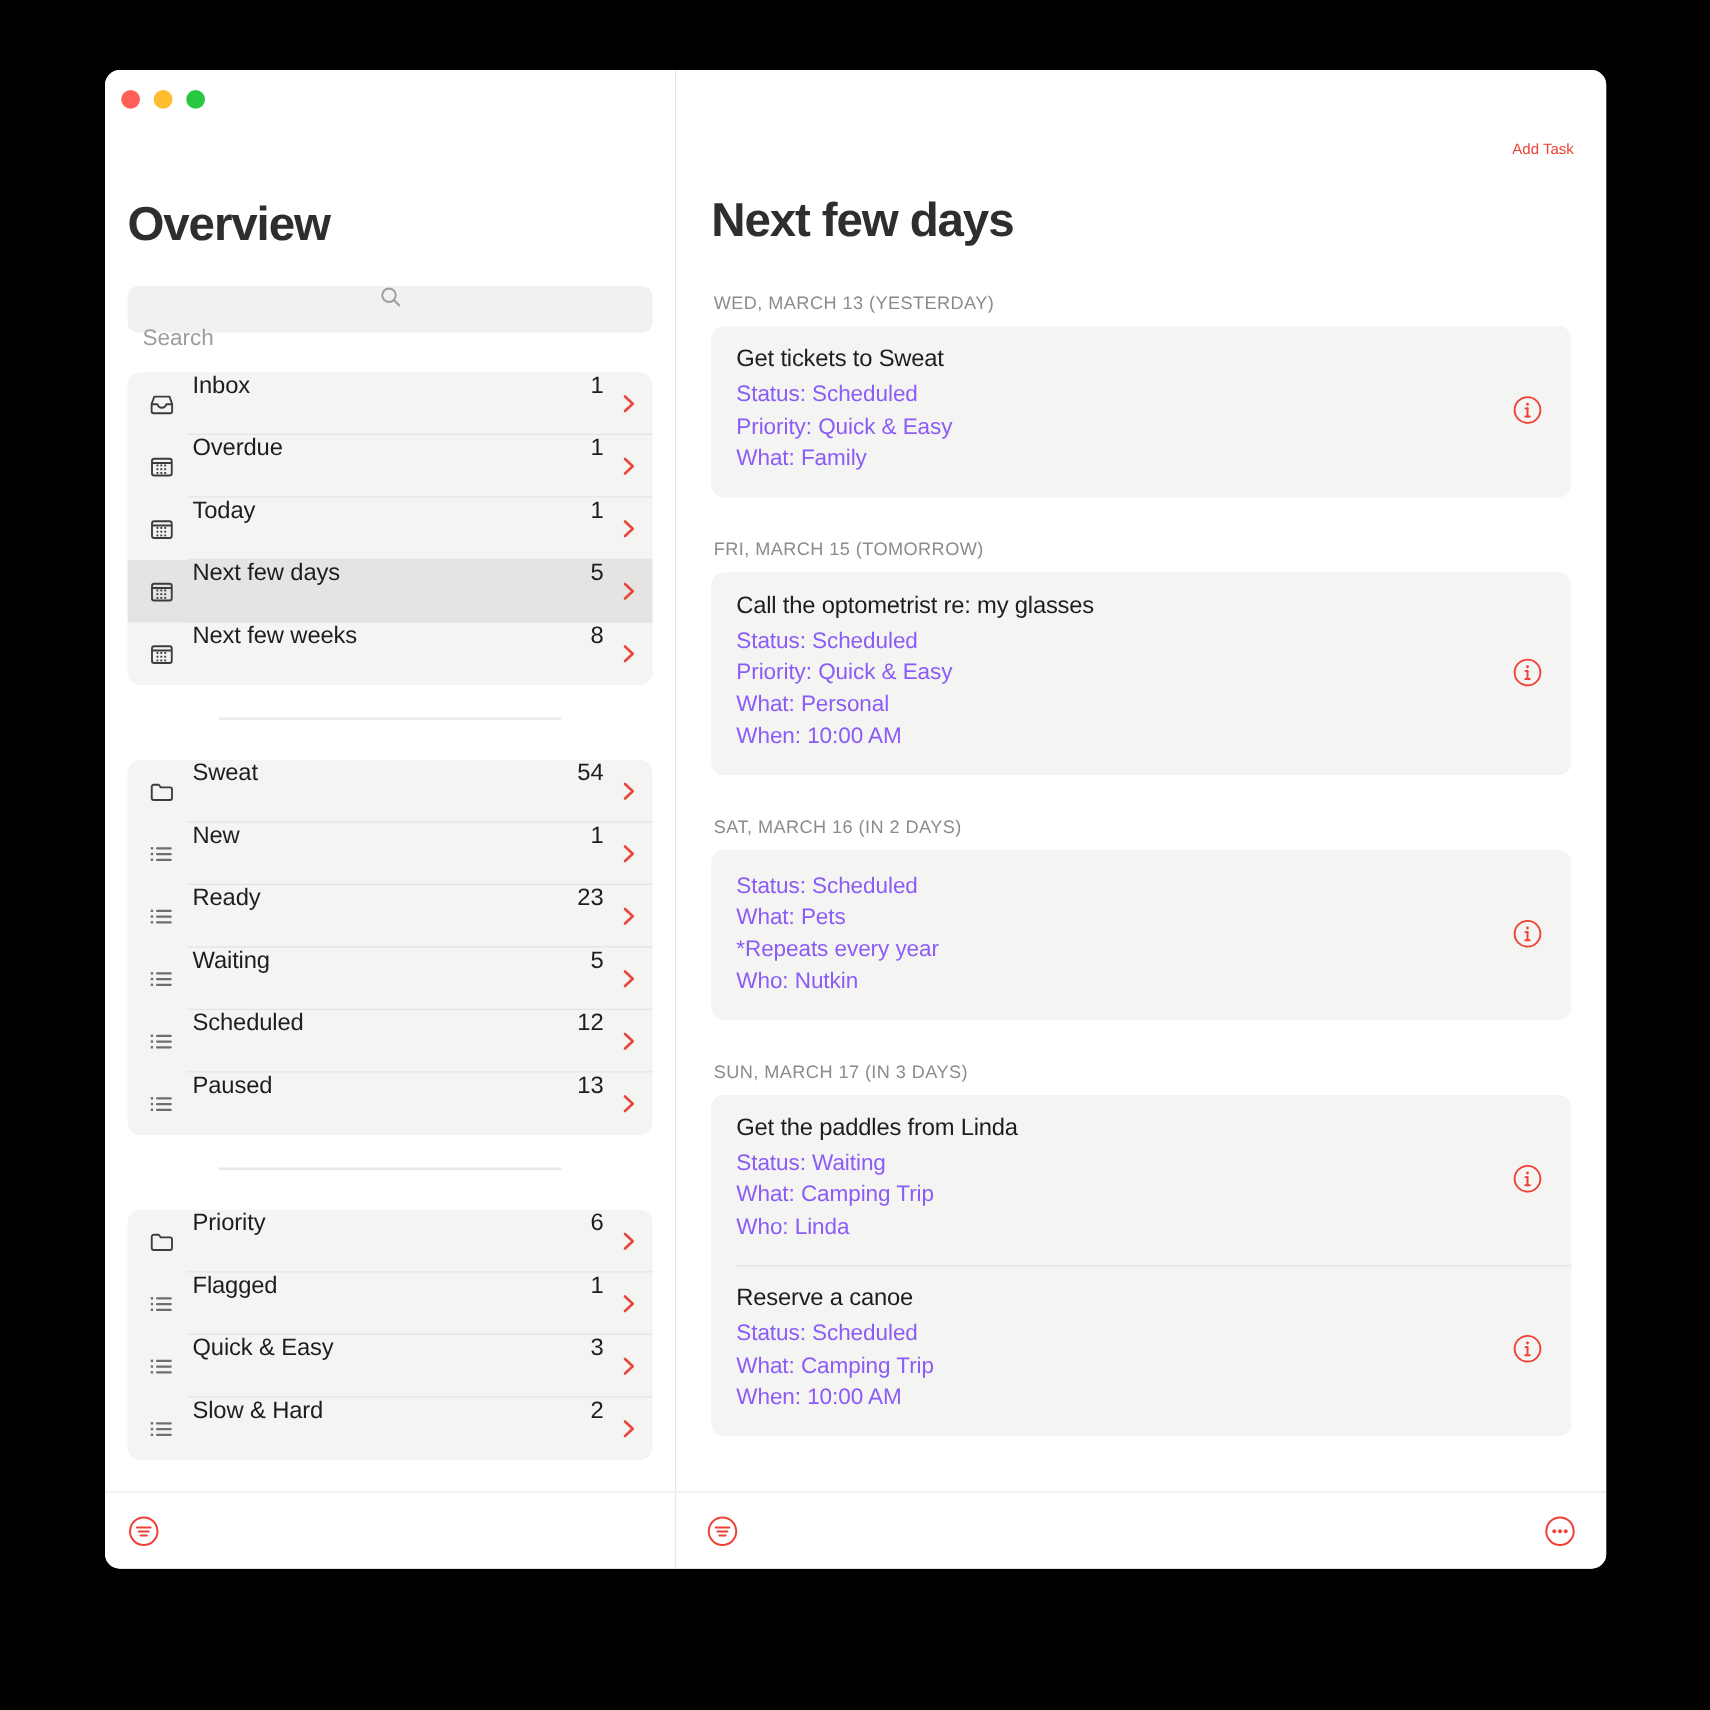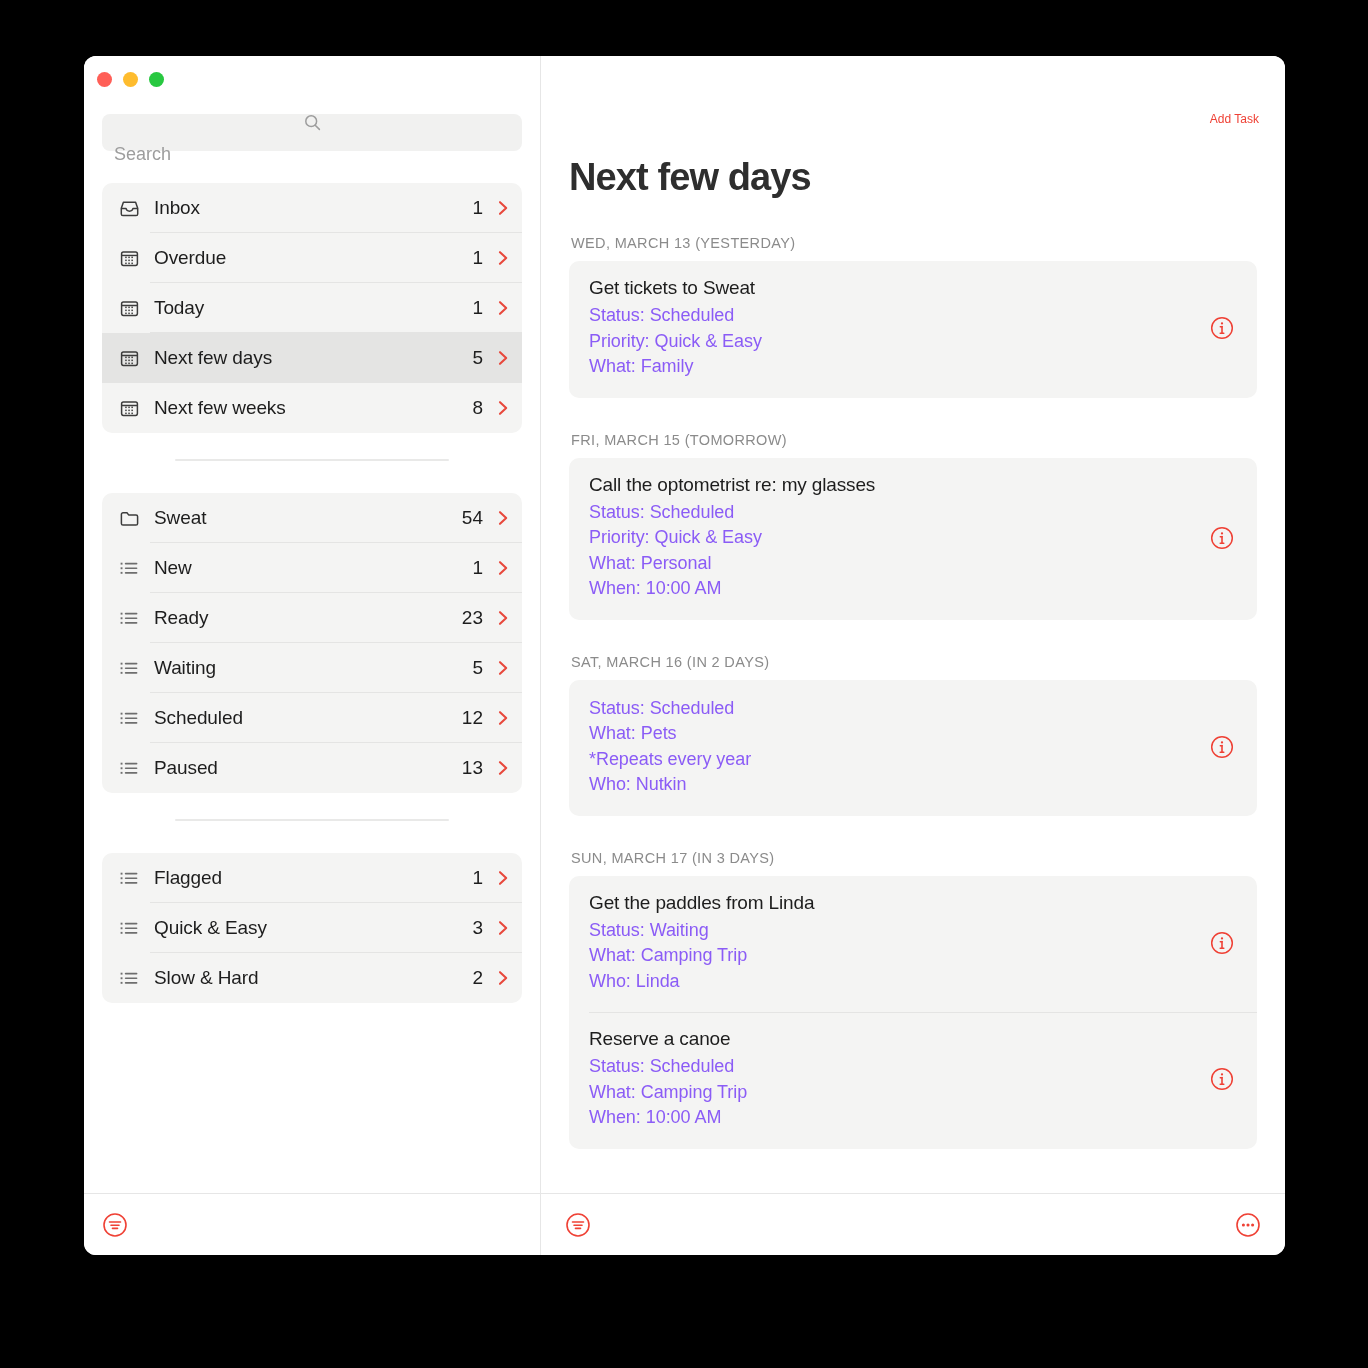--- a/index.html
+++ b/index.html
@@ -71,21 +71,20 @@
   .search-input::placeholder { color: #9d9d9d; }
 
   .group {
     margin-top: 32px;
     background: #f4f4f3;
     border-radius: 10px;
     overflow: hidden;
   }
   .row {
     display: flex;
-    align-items: center;
     height: 50px;
     padding: 0 12px 0 16px;
     position: relative;
     cursor: default;
   }
   .row.selected { background: #e4e4e3; }
   .row .sep {
     position: absolute;
     left: 48px; right: 0; bottom: 0;
     height: 1px; background: #e4e4e3;
@@ -217,20 +216,21 @@
   <div class="window-body">
 
     <div class="sidebar">
       <div class="traffic">
         <div class="dot red"></div>
         <div class="dot yellow"></div>
         <div class="dot green"></div>
       </div>
 
       <div class="sidebar-inner">
+        <div class="page-title">Overview</div>
 
         <div class="search-box">
           <span>
             <svg width="17" height="17" viewBox="0 0 17 17" fill="none">
               <circle cx="7.2" cy="7.2" r="5.4" stroke="#9d9d9d" stroke-width="1.5"></circle>
               <line x1="11.2" y1="11.2" x2="15.4" y2="15.4" stroke="#9d9d9d" stroke-width="1.5" stroke-linecap="round"></line>
             </svg>
           </span>
           <input class="search-input" type="text" placeholder="Search" style="">
         </div>
@@ -465,20 +465,35 @@
                 <span class="row-count">13</span>
                 <span class="row-chevron">
                   <svg width="13" height="18" viewBox="0 0 13 18" fill="none">
                     <path d="M3 3.2 L9.2 9 L3 14.8" stroke="#e8483c" stroke-width="2.1" stroke-linecap="round" stroke-linejoin="round"></path>
                   </svg>
                 </span>
               </div>
             </div>
             <div class="divider-line"></div>
             <div class="group">
+              <div class="row">
+                <span class="row-icon">
+                  <svg width="21" height="21" viewBox="0 0 21 21">
+                    <path d="M2.4 6.4 a1.6 1.6 0 0 1 1.6-1.6 H8 l1.6 2.1 H17 a1.6 1.6 0 0 1 1.6 1.6 V15.4 a1.6 1.6 0 0 1-1.6 1.6 H4 a1.6 1.6 0 0 1-1.6-1.6 Z" stroke="#3c3c3c" stroke-width="1.5" fill="none" stroke-linejoin="round"></path>
+                  </svg>
+                </span>
+                <span class="row-label">Priority</span>
+                <span class="row-count">6</span>
+                <span class="row-chevron">
+                  <svg width="13" height="18" viewBox="0 0 13 18" fill="none">
+                    <path d="M3 3.2 L9.2 9 L3 14.8" stroke="#e8483c" stroke-width="2.1" stroke-linecap="round" stroke-linejoin="round"></path>
+                  </svg>
+                </span>
+                <span class="sep"></span>
+              </div>
               <div class="row">
                 <span class="row-icon">
                   <svg width="21" height="21" viewBox="0 0 21 21">
                     <rect x="1.6" y="4.699999999999999" width="1.9" height="1.9" fill="#6e6e6e"></rect>
                     <rect x="5.8" y="4.8" width="12.6" height="1.7" rx="0.8" fill="#6e6e6e"></rect>
                     <rect x="1.6" y="9.299999999999999" width="1.9" height="1.9" fill="#6e6e6e"></rect>
                     <rect x="5.8" y="9.399999999999999" width="12.6" height="1.7" rx="0.8" fill="#6e6e6e"></rect>
                     <rect x="1.6" y="13.899999999999999" width="1.9" height="1.9" fill="#6e6e6e"></rect>
                     <rect x="5.8" y="13.999999999999998" width="12.6" height="1.7" rx="0.8" fill="#6e6e6e"></rect>
                   </svg>

